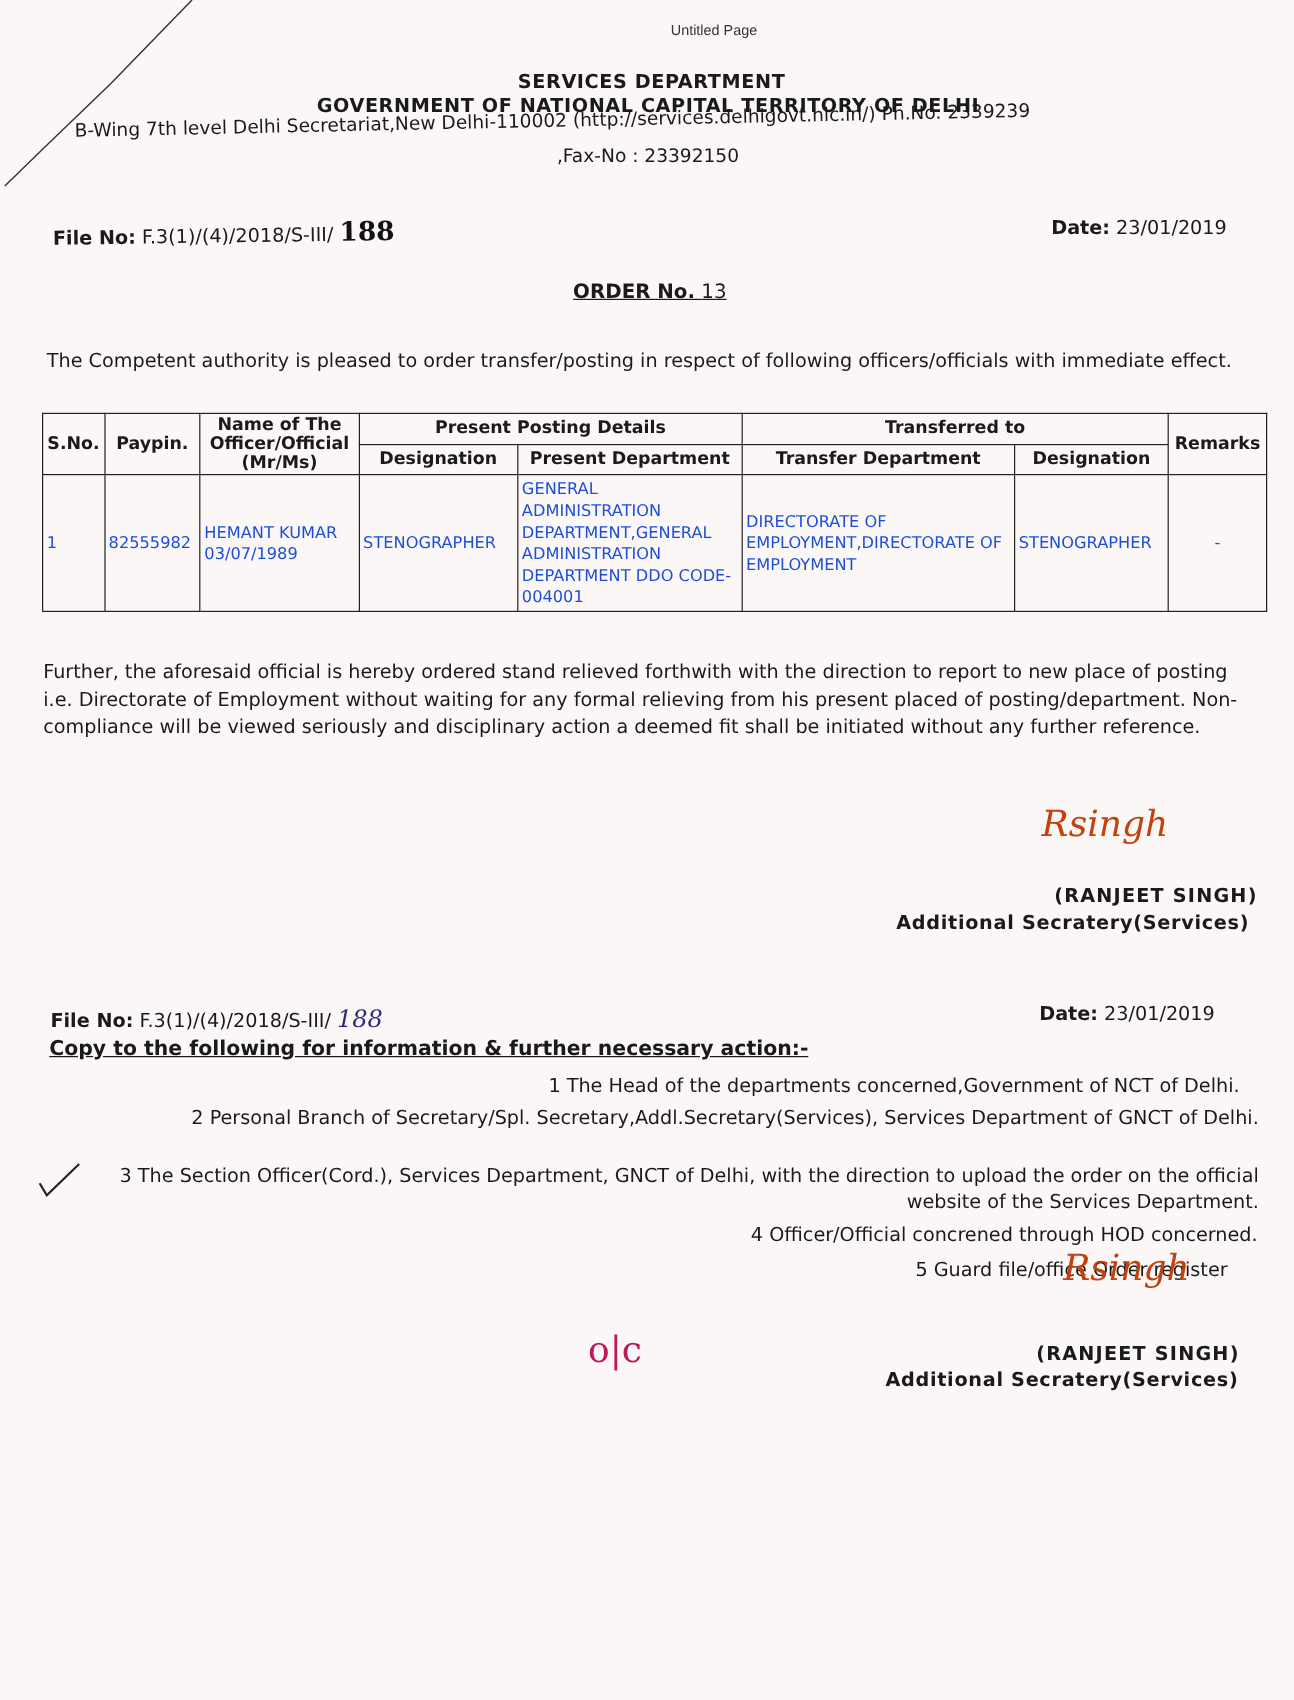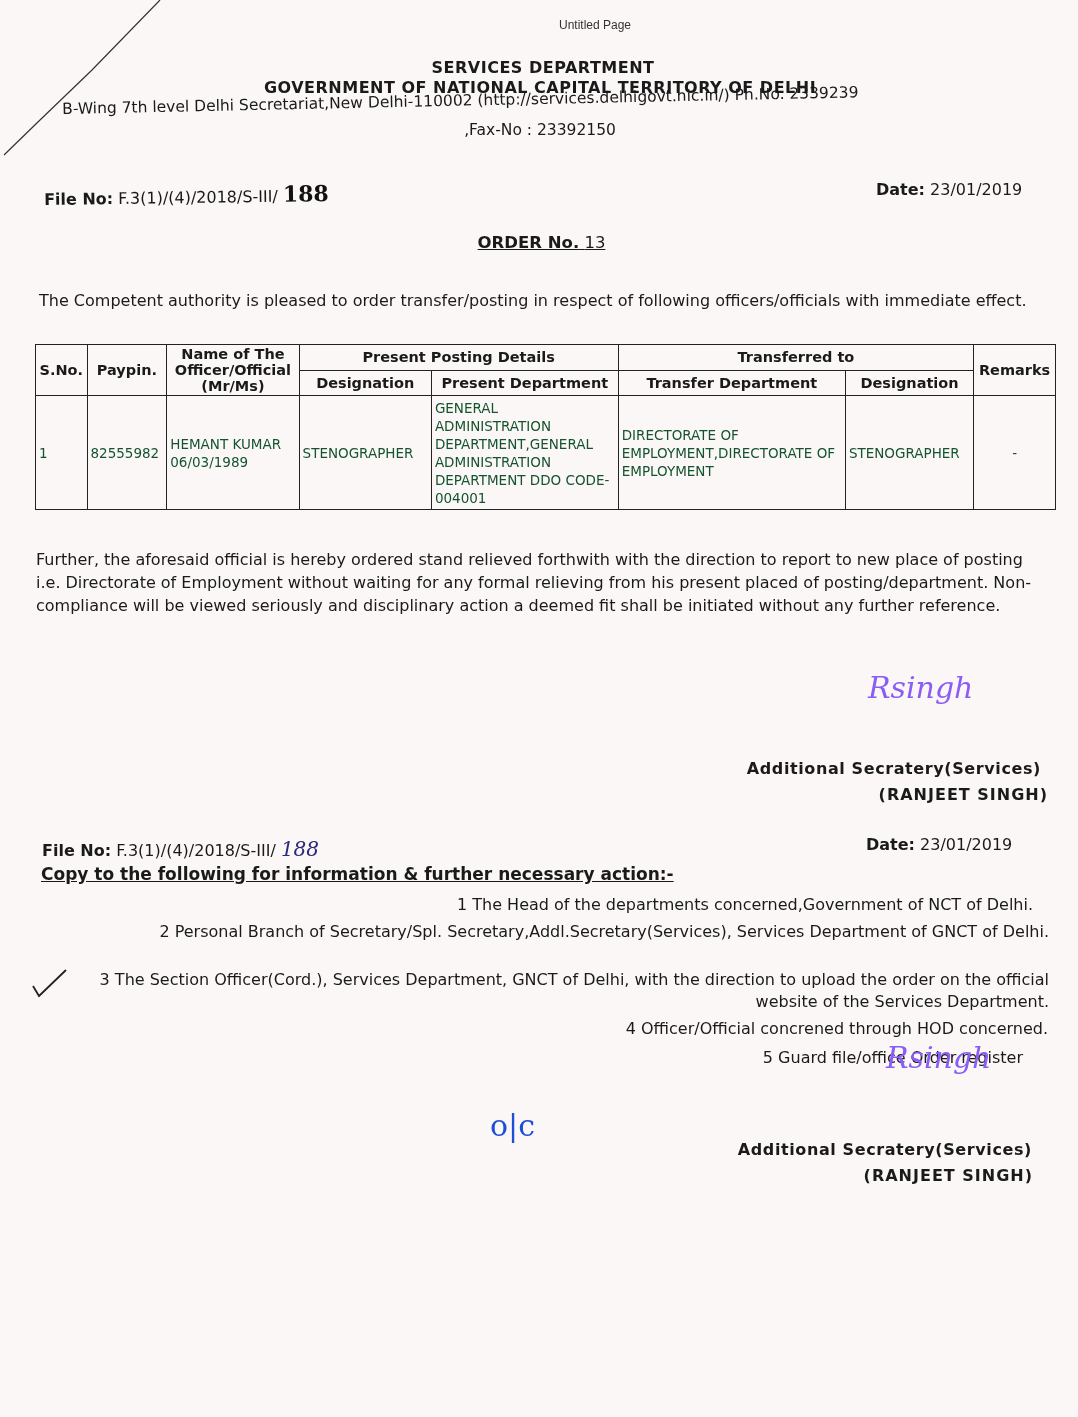--- a/index.html
+++ b/index.html
@@ -18,23 +18,23 @@
   .fileno b { font-weight:bold; }
   .hand { font-family:"DejaVu Serif", serif; font-weight:bold; color:#111; }
   .hand-blue { font-family:"DejaVu Serif", serif; color:#2a2a7a; font-style:italic; }
   .date { font-size:16px; white-space:nowrap; }
   .order { left:0; width:1083px; top:233px; text-align:center; font-size:16.5px; text-decoration:underline; }
   .order b { font-weight:bold; }
   .para { font-size:16px; line-height:23px; }
   table.tt { position:absolute; left:35px; top:344px; width:1021px; border-collapse:collapse; font-size:14px; }
   table.tt th, table.tt td { border:1.5px solid #222; }
   table.tt th { font-weight:bold; text-align:center; padding:1px 3px; font-size:14.5px; }
-  table.tt td { font-size:13.5px; vertical-align:middle; padding:1px 3px; line-height:18px; color:#14532d; }
-  .sig { font-family:"DejaVu Serif", serif; font-style:italic; font-size:30px; color:#8b5cf6; }
-  .signame { font-weight:bold; font-size:16px; letter-spacing:1px; text-align:right; white-space:nowrap;margin-top:48px; }
+  table.tt td { font-size:13.5px; vertical-align:middle; padding:1px 3px; line-height:18px; color:#1d4ed8; }
+  .sig { font-family:"DejaVu Serif", serif; font-style:italic; font-size:30px; color:#c2410c; }
+  .signame { font-weight:bold; font-size:16px; letter-spacing:1px; text-align:right; white-space:nowrap; }
   .sigdes { font-weight:bold; font-size:16px; letter-spacing:0.6px; text-align:right; white-space:nowrap; }
   .copy-title { left:41px; top:864px; font-size:17px; font-weight:bold; text-decoration:underline; }
   .copy-item { font-size:16px; line-height:22px;text-align:right; }
   .slash { left:0; top:0; width:170px; height:160px; }
 </style>
 </head>
 <body>
 
 <svg class="abs slash" viewBox="0 0 170 160">
   <path d="M160 0 L92 70 L40 120 L4 155" stroke="#333" stroke-width="1.2" fill="none"></path>
@@ -80,21 +80,21 @@
       <th style="width:218px;">Transfer Department</th>
       <th style="width:120px;">Designation</th>
     </tr>
   </thead>
   <tbody>
     <tr style="height:114px;">
       <td>1</td>
       <td>82555982</td>
       <td>
         <div>HEMANT KUMAR</div>
-        <div>06/03/1989</div>
+        <div>03/07/1989</div>
       </td>
       <td>STENOGRAPHER</td>
       <td>GENERAL ADMINISTRATION DEPARTMENT,GENERAL ADMINISTRATION DEPARTMENT DDO CODE-004001</td>
       <td>DIRECTORATE OF EMPLOYMENT,DIRECTORATE OF EMPLOYMENT</td>
       <td>STENOGRAPHER</td>
       <td style="text-align:center;">-</td>
     </tr>
   </tbody>
 </table>
 
@@ -118,17 +118,17 @@
 
 <div class="abs copy-item" style="left:43px; top:894px; width:990px;">1 The Head of the departments concerned,Government of NCT of Delhi.</div>
 <div class="abs copy-item" style="left:43px; top:921px; width:990px; padding-left:16px; text-indent:-16px;">2 Personal Branch of Secretary/Spl. Secretary,Addl.Secretary(Services), Services Department of GNCT of Delhi.</div>
 <svg class="abs" style="left:30px; top:968px; width:40px; height:32px;" viewBox="0 0 40 32">
   <path d="M3 18 L9 28 L36 2" stroke="#222" stroke-width="1.8" fill="none"></path>
 </svg>
 <div class="abs copy-item" style="left:43px; top:969px; width:990px; padding-left:16px; text-indent:-16px;">3 The Section Officer(Cord.), Services Department, GNCT of Delhi, with the direction to upload the order on the official website of the Services Department.</div>
 <div class="abs copy-item" style="left:58px; top:1018px; width:990px;">4 Officer/Official concrened through HOD concerned.</div>
 <div class="abs copy-item" style="left:33px; top:1047px; width:990px;">5 Guard file/office Order register</div>
 
-<div class="abs" style="left:490px; top:1108px; font-family:'DejaVu Serif', serif; font-size:30px; color:#1d4ed8;">o|c</div>
+<div class="abs" style="left:490px; top:1108px; font-family:'DejaVu Serif', serif; font-size:30px; color:#be185d;">o|c</div>
 
 <div class="abs sig" style="left:886px; top:1040px;">Rsingh</div>
 <div class="abs signame" style="right:45px; top:1118px;">(RANJEET SINGH)</div>
 <div class="abs sigdes" style="right:46px; top:1140px;">Additional Secratery(Services)</div>
 
 </body></html>

